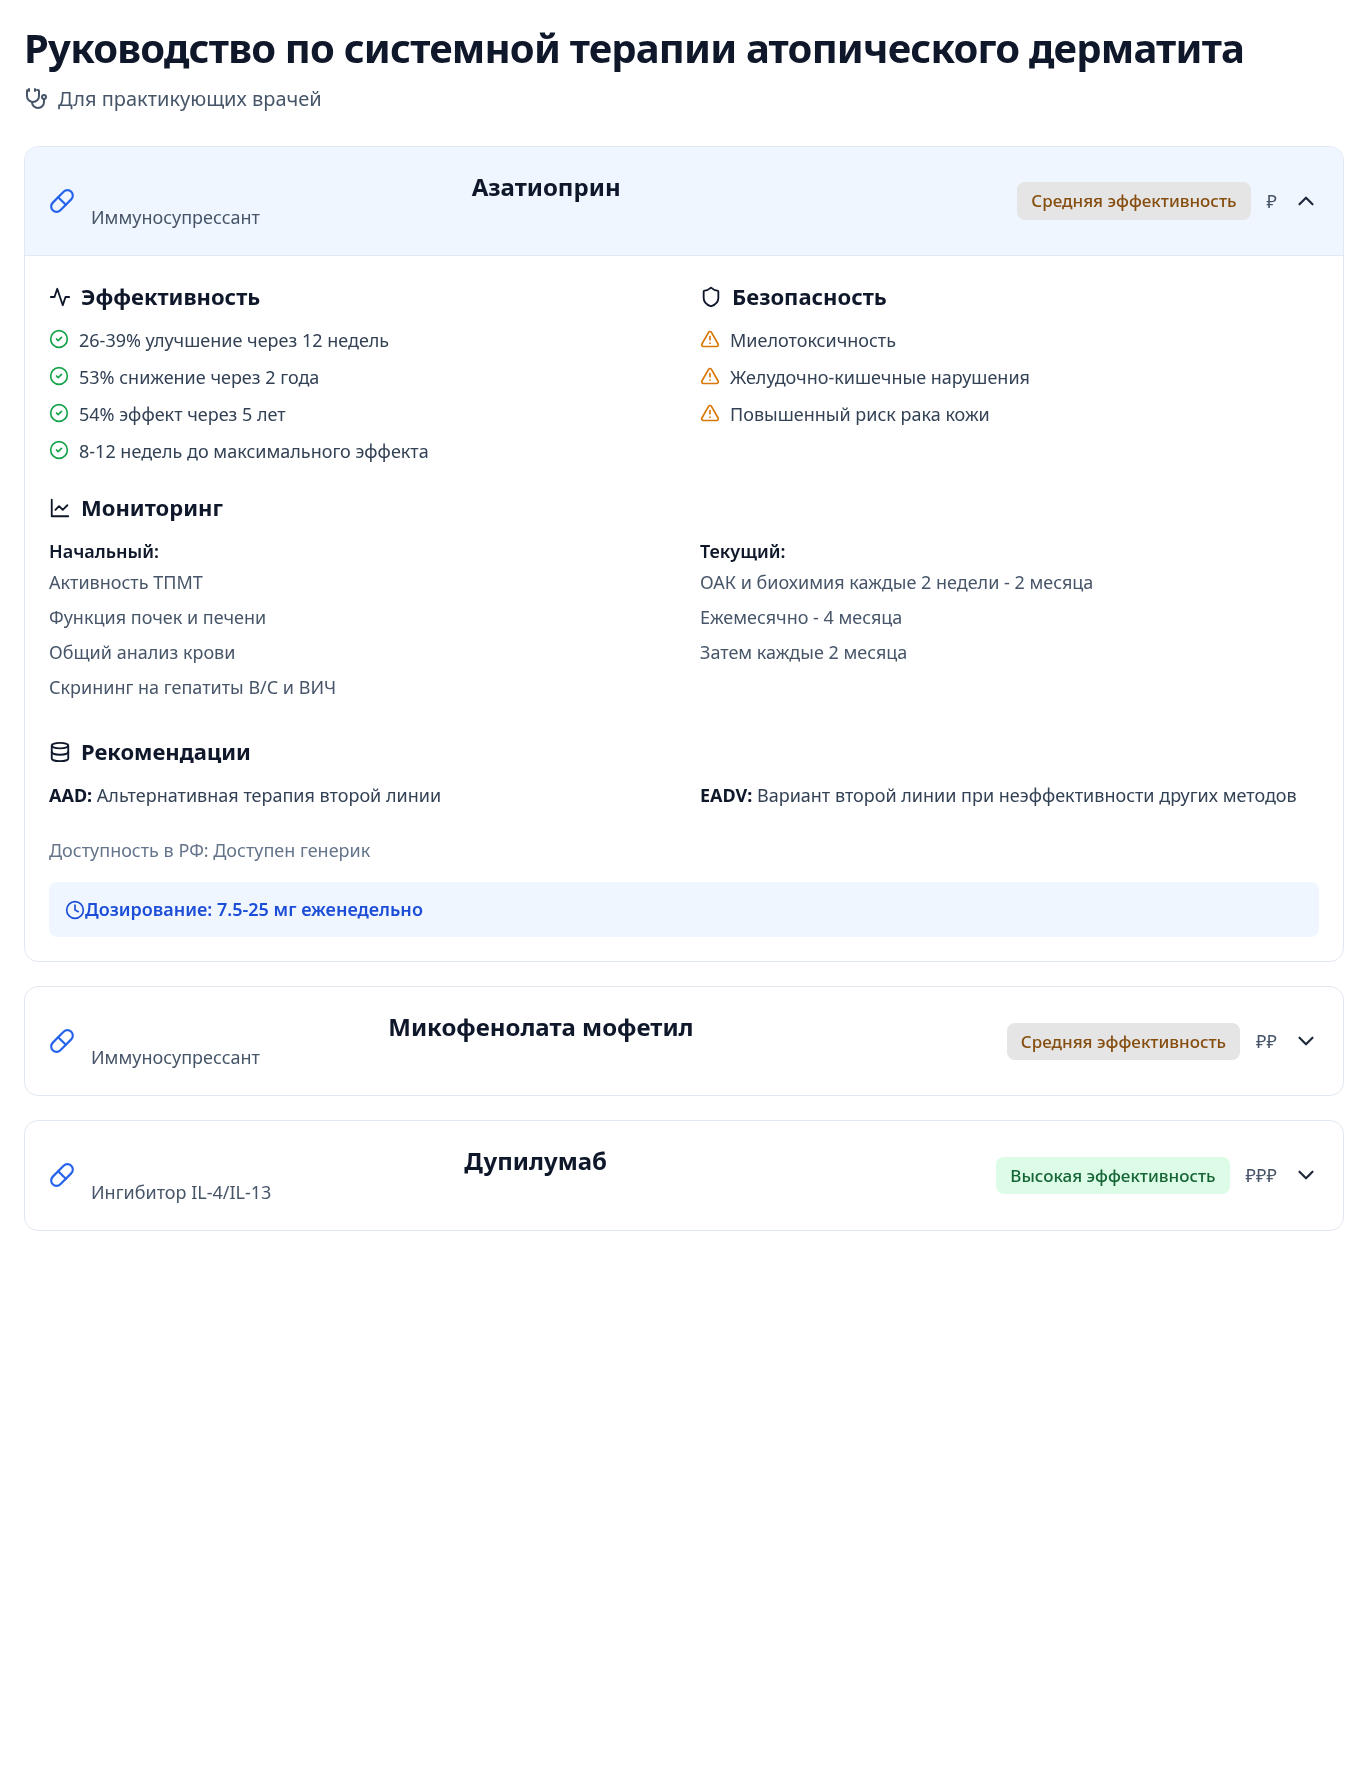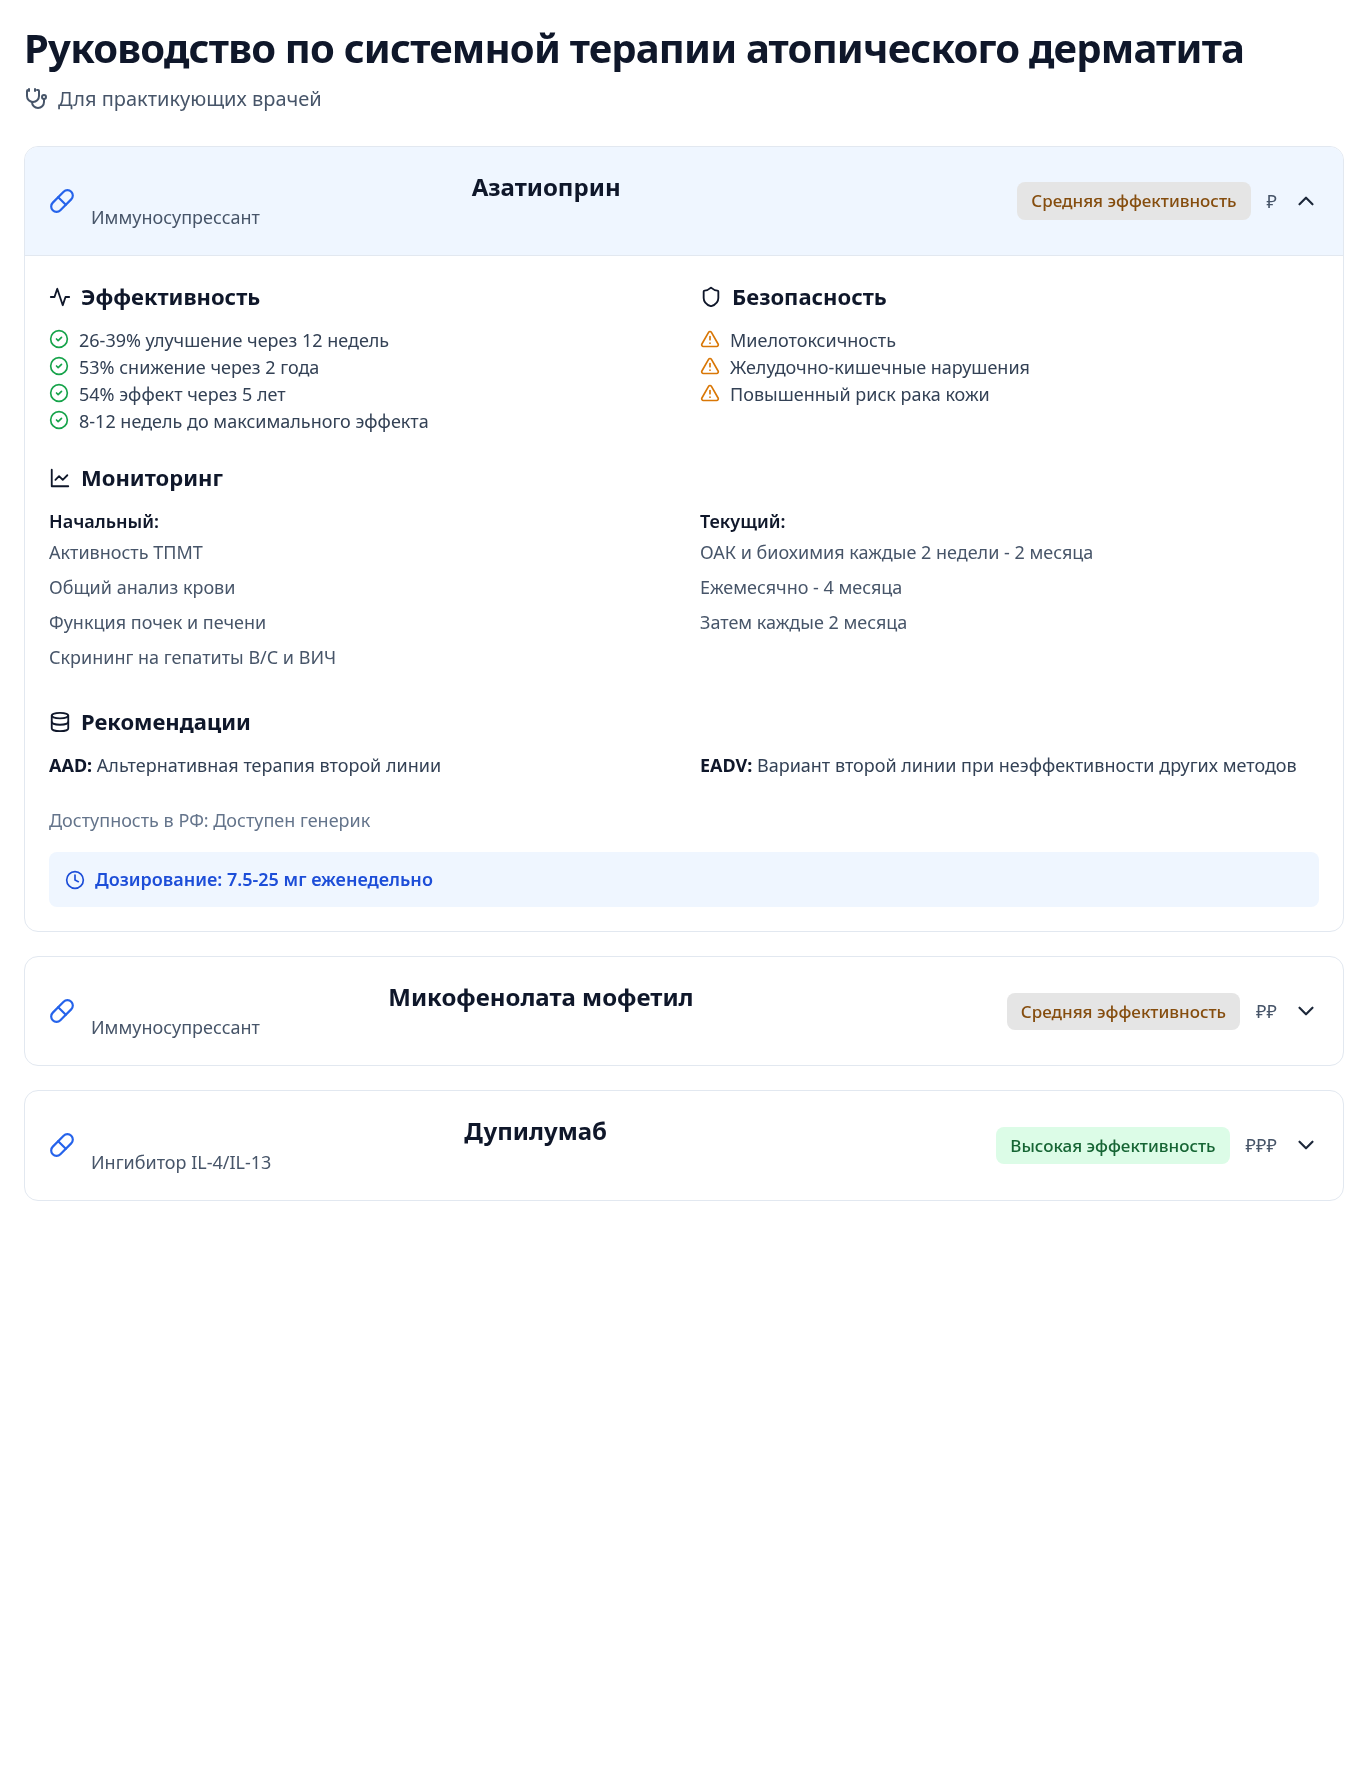--- a/index.html
+++ b/index.html
@@ -71,21 +71,21 @@
 
   .card-body { padding: 24px; }
   .grid2 { display: grid; grid-template-columns: 1fr 1fr; gap: 24px 32px; }
   .section-h {
     display: flex; align-items: center; gap: 10px;
     font-size: 22px; font-weight: 700; color: #0f172a;
     margin-bottom: 14px;
   }
   .section-h .hicon { color: #0f172a; }
 
-  .bullet-list { display: flex; flex-direction: column; }
+  .bullet-list { display: flex; flex-direction: column; gap: 10px; }
   .bullet { display: flex; align-items: flex-start; gap: 10px; color: #334155; font-size: 18px; }
   .bullet .bicon { flex: 0 0 auto; margin-top: 2px; }
   .bicon.ok { color: #16a34a; }
   .bicon.warn { color: #d97706; }
 
   .mon-section { margin-top: 26px; }
   .mon-grid { display: grid; grid-template-columns: 1fr 1fr; gap: 10px 32px; }
   .mon-col-title { font-weight: 600; color: #0f172a; margin-bottom: 4px; font-size: 18px; }
   .mon-item { color: #475569; font-size: 18px; margin-bottom: 8px; }
 
@@ -96,21 +96,21 @@
 
   .avail { color: #64748b; font-size: 18px; margin-top: 28px; }
   .dosing {
     margin-top: 18px;
     background: #eff6ff;
     border-radius: 8px;
     padding: 14px 16px;
     color: #1d4ed8;
     font-size: 18px;
     font-weight: 600;
-    display: flex; align-items: center; gap: 10px;
+    display: flex; align-items: center; 
   }
   .dosing .clock { flex: 0 0 auto; }
   svg { display: block; }
 </style>
 </head>
 <body>
 
 <svg width="0" height="0" style="position:absolute">
   <defs>
     <g id="i-stethoscope">
@@ -260,22 +260,22 @@
         <div class="section-h">
           <svg class="hicon" width="22" height="22" viewBox="0 0 24 24" fill="none" stroke="currentColor" stroke-width="2" stroke-linecap="round" stroke-linejoin="round">
               <use href="#i-chart"></use>
             </svg>
           <span>Мониторинг</span>
         </div>
         <div class="mon-grid">
           <div>
             <div class="mon-col-title">Начальный:</div>
             <div class="mon-item">Активность ТПМТ</div>
+              <div class="mon-item">Функция почек и печени</div>
               <div class="mon-item">Общий анализ крови</div>
-              <div class="mon-item">Функция почек и печени</div>
               <div class="mon-item">Скрининг на гепатиты B/C и ВИЧ</div>
           </div>
           <div>
             <div class="mon-col-title">Текущий:</div>
             <div class="mon-item">ОАК и биохимия каждые 2 недели - 2 месяца</div>
               <div class="mon-item">Ежемесячно - 4 месяца</div>
               <div class="mon-item">Затем каждые 2 месяца</div>
           </div>
         </div>
       </div>

